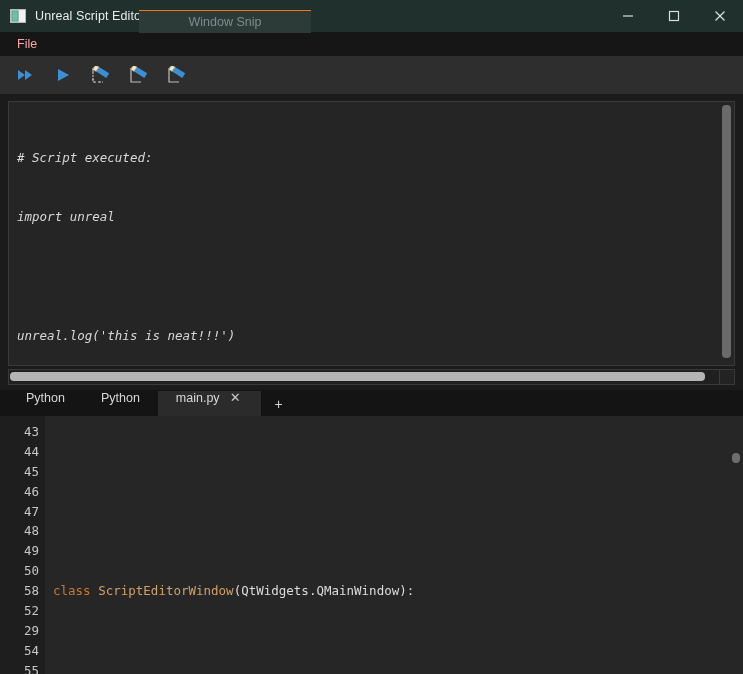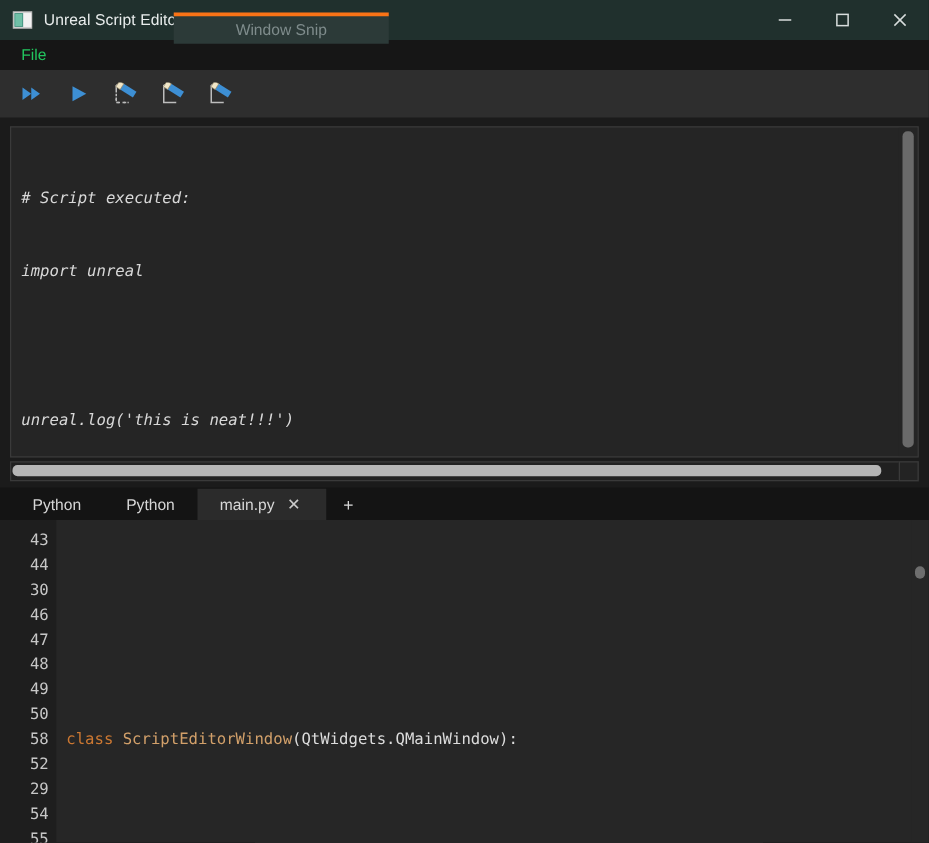--- a/index.html
+++ b/index.html
@@ -45,21 +45,21 @@
     letter-spacing: 0.1px;
     white-space: nowrap;
   }
   .winsnip {
     position: absolute;
     left: 139px;
     top: 10px;
     width: 172px;
     height: 22px;
     background: #2c3a38;
-    border-top: 3px solid #f97316;
+    border-top: 1px solid #f97316;
     color: #7f8c8c;
     font-size: 12.5px;
     display: flex;
     align-items: center;
     justify-content: center;
     pointer-events: none;
   }
   .wincontrols {
     margin-left: auto;
     display: flex;
@@ -77,21 +77,21 @@
   
   .menubar {
     height: 24px;
     background: #161616;
     display: flex;
     align-items: center;
     flex: 0 0 auto;
     padding-left: 8px;
   }
   .menu-item {
-    color: #22c55e;
+    color: #fca5a5;
     font-size: 12.5px;
     padding: 3px 9px;
   }
 
   
   .toolbar {
     height: 38px;
     background: #2e2e2e;
     display: flex;
     align-items: center;
@@ -180,21 +180,20 @@
     display: flex;
     align-items: flex-end;
     flex: 0 0 auto;
     margin-top: 5px;
     padding-left: 8px;
   }
   .tab {
     height: 25px;
     padding: 0 18px;
     display: flex;
-    align-items: center;
     color: #d7d7d7;
     font-size: 12.5px;
     white-space: nowrap;
   }
   .tab.active {
     background: #2b2b2b;
     padding-right: 20px;
   }
   .tab .closex {
     margin-left: 10px;
@@ -388,21 +387,21 @@
       <span class="closex">✕</span>
     </div>
     <div class="tab-add">+</div>
   </div>
 
   <div class="editor">
 
     <div class="gutter">
       <div>43</div>
       <div>44</div>
-      <div>30</div>
+      <div>45</div>
       <div>46</div>
       <div>47</div>
       <div>48</div>
       <div>49</div>
       <div>50</div>
       <div>58</div>
       <div>52</div>
       <div>29</div>
       <div>54</div>
       <div>55</div>

